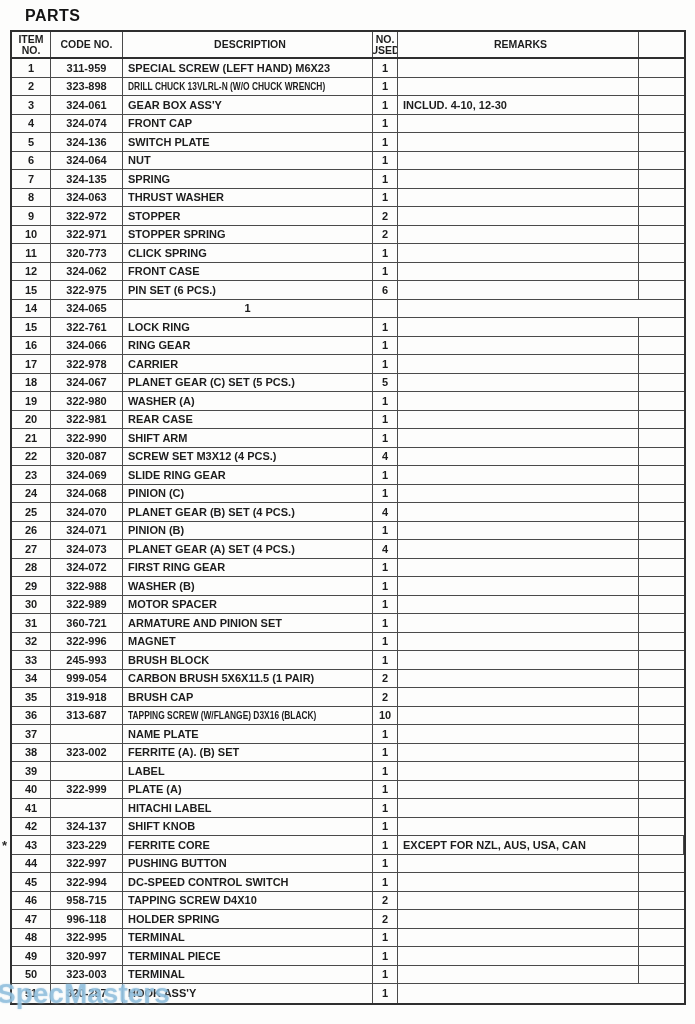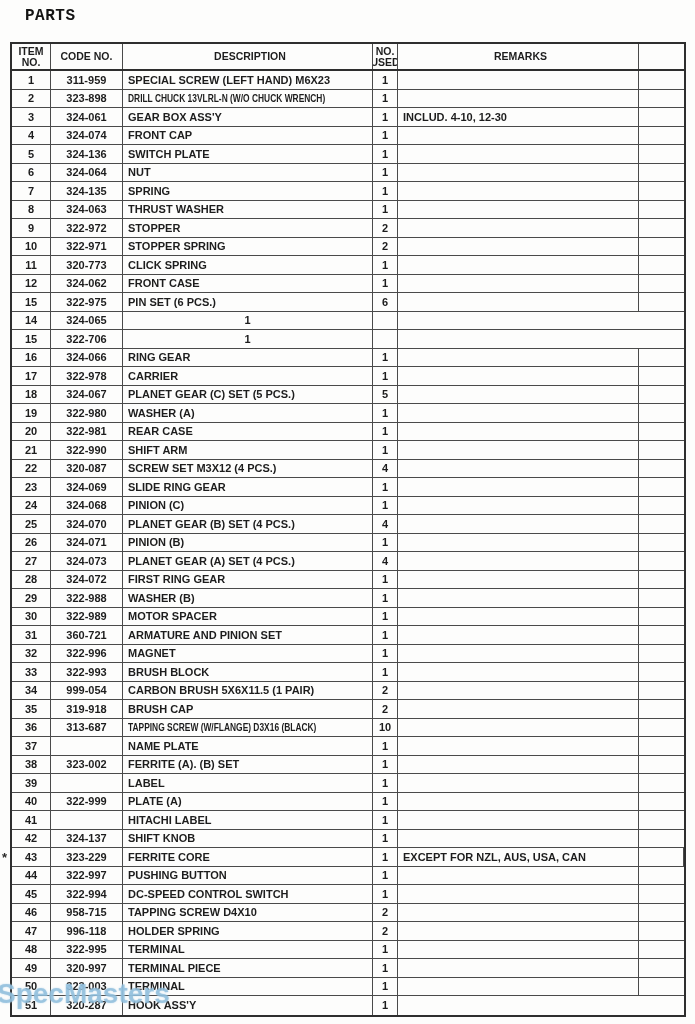--- a/index.html
+++ b/index.html
@@ -14,35 +14,34 @@
     color: #1b1b1b;
   }
   .title {
     position: absolute;
     left: 25px;
     top: 7px;
     font-size: 16px;
     font-weight: bold;
     letter-spacing: 0.5px;
     color: #141414;
-    font-family: Liberation Mono, monospace;
   }
   .model {
     position: absolute;
     right: 9px;
     top: 9px;
     font-size: 13px;
     font-weight: normal;
     color: #141414;
     margin-top: 31px;
   }
   .parts-table {
     position: absolute;
     left: 10px;
-    top: 42px;
+    top: 30px;
     width: 676px;
     border: 2px solid #2e2e2e;
     background: #fdfdfc;
   }
   .thead, .row {
     display: grid;
     grid-template-columns: 39px 72px 250px 25px 241px 1fr;
   }
   .thead {
     height: 27px;
@@ -266,21 +265,24 @@
   <div class="row">
     <div class="cell c-item">14</div>
     <div class="cell c-code">324-065</div>
     <div class="cell c-used">1</div>
     <div class="cell c-remarks"></div>
     <div class="cell c-extra"></div>
   </div>
 
   <div class="row">
     <div class="cell c-item">15</div>
-    <div class="cell c-code">322-706</div>
+    <div class="cell c-code">322-761</div>
+    <div class="cell c-desc">
+            <span class="desc-inner">LOCK RING</span>
+          </div>
     <div class="cell c-used">1</div>
     <div class="cell c-remarks"></div>
     <div class="cell c-extra"></div>
   </div>
 
   <div class="row">
     <div class="cell c-item">16</div>
     <div class="cell c-code">324-066</div>
     <div class="cell c-desc">
             <span class="desc-inner">RING GEAR</span>
@@ -461,21 +463,21 @@
     <div class="cell c-desc">
             <span class="desc-inner">MAGNET</span>
           </div>
     <div class="cell c-used">1</div>
     <div class="cell c-remarks"></div>
     <div class="cell c-extra"></div>
   </div>
 
   <div class="row">
     <div class="cell c-item">33</div>
-    <div class="cell c-code">322-993</div>
+    <div class="cell c-code">245-993</div>
     <div class="cell c-desc">
             <span class="desc-inner">BRUSH BLOCK</span>
           </div>
     <div class="cell c-used">1</div>
     <div class="cell c-remarks"></div>
     <div class="cell c-extra"></div>
   </div>
 
   <div class="row">
     <div class="cell c-item">34</div>

